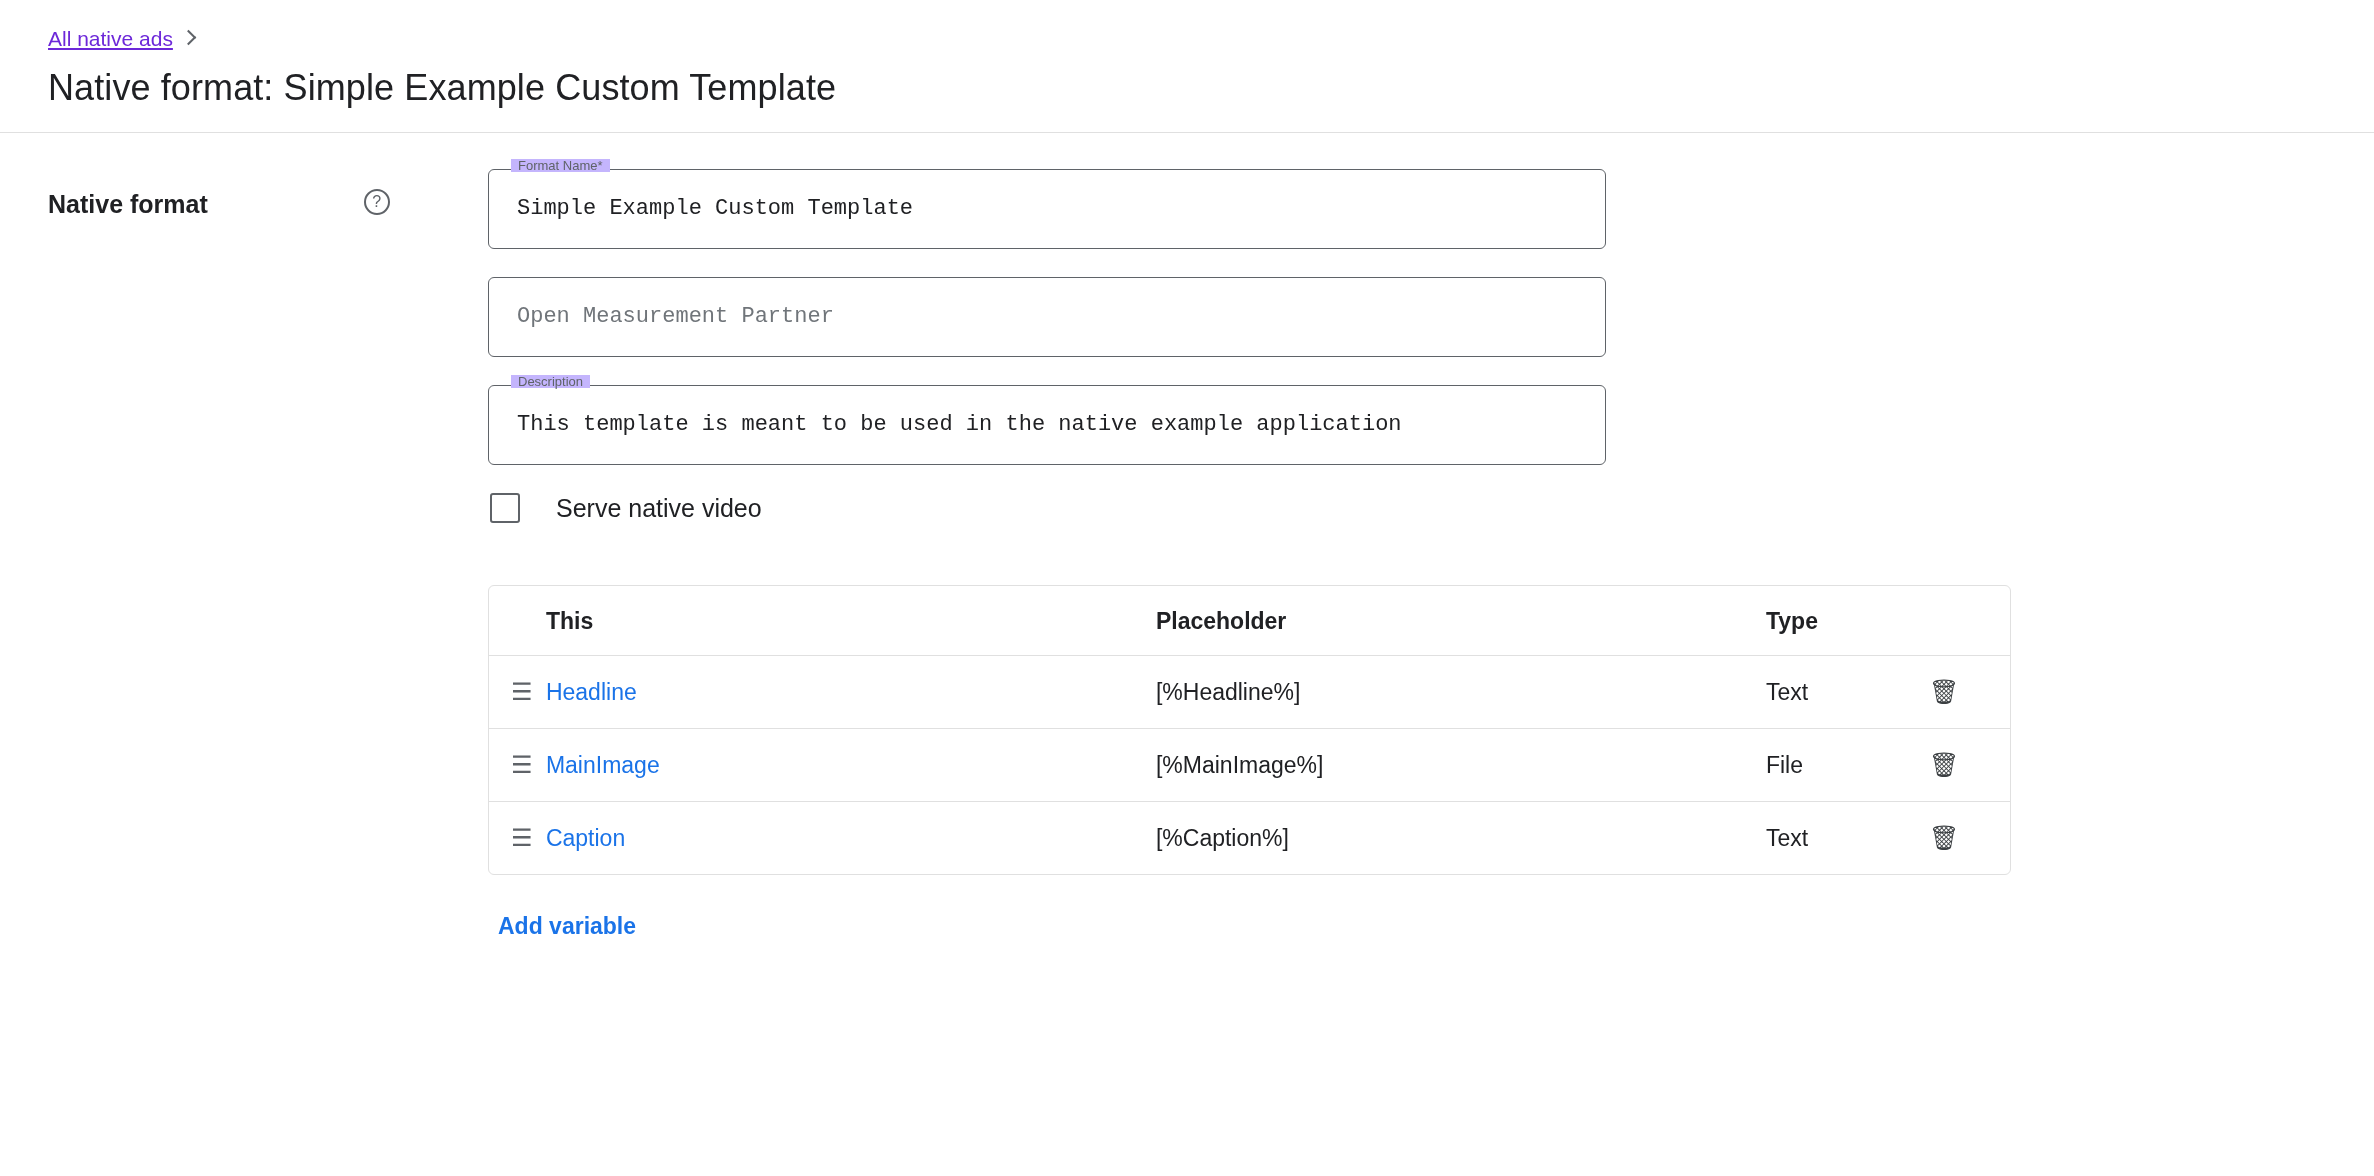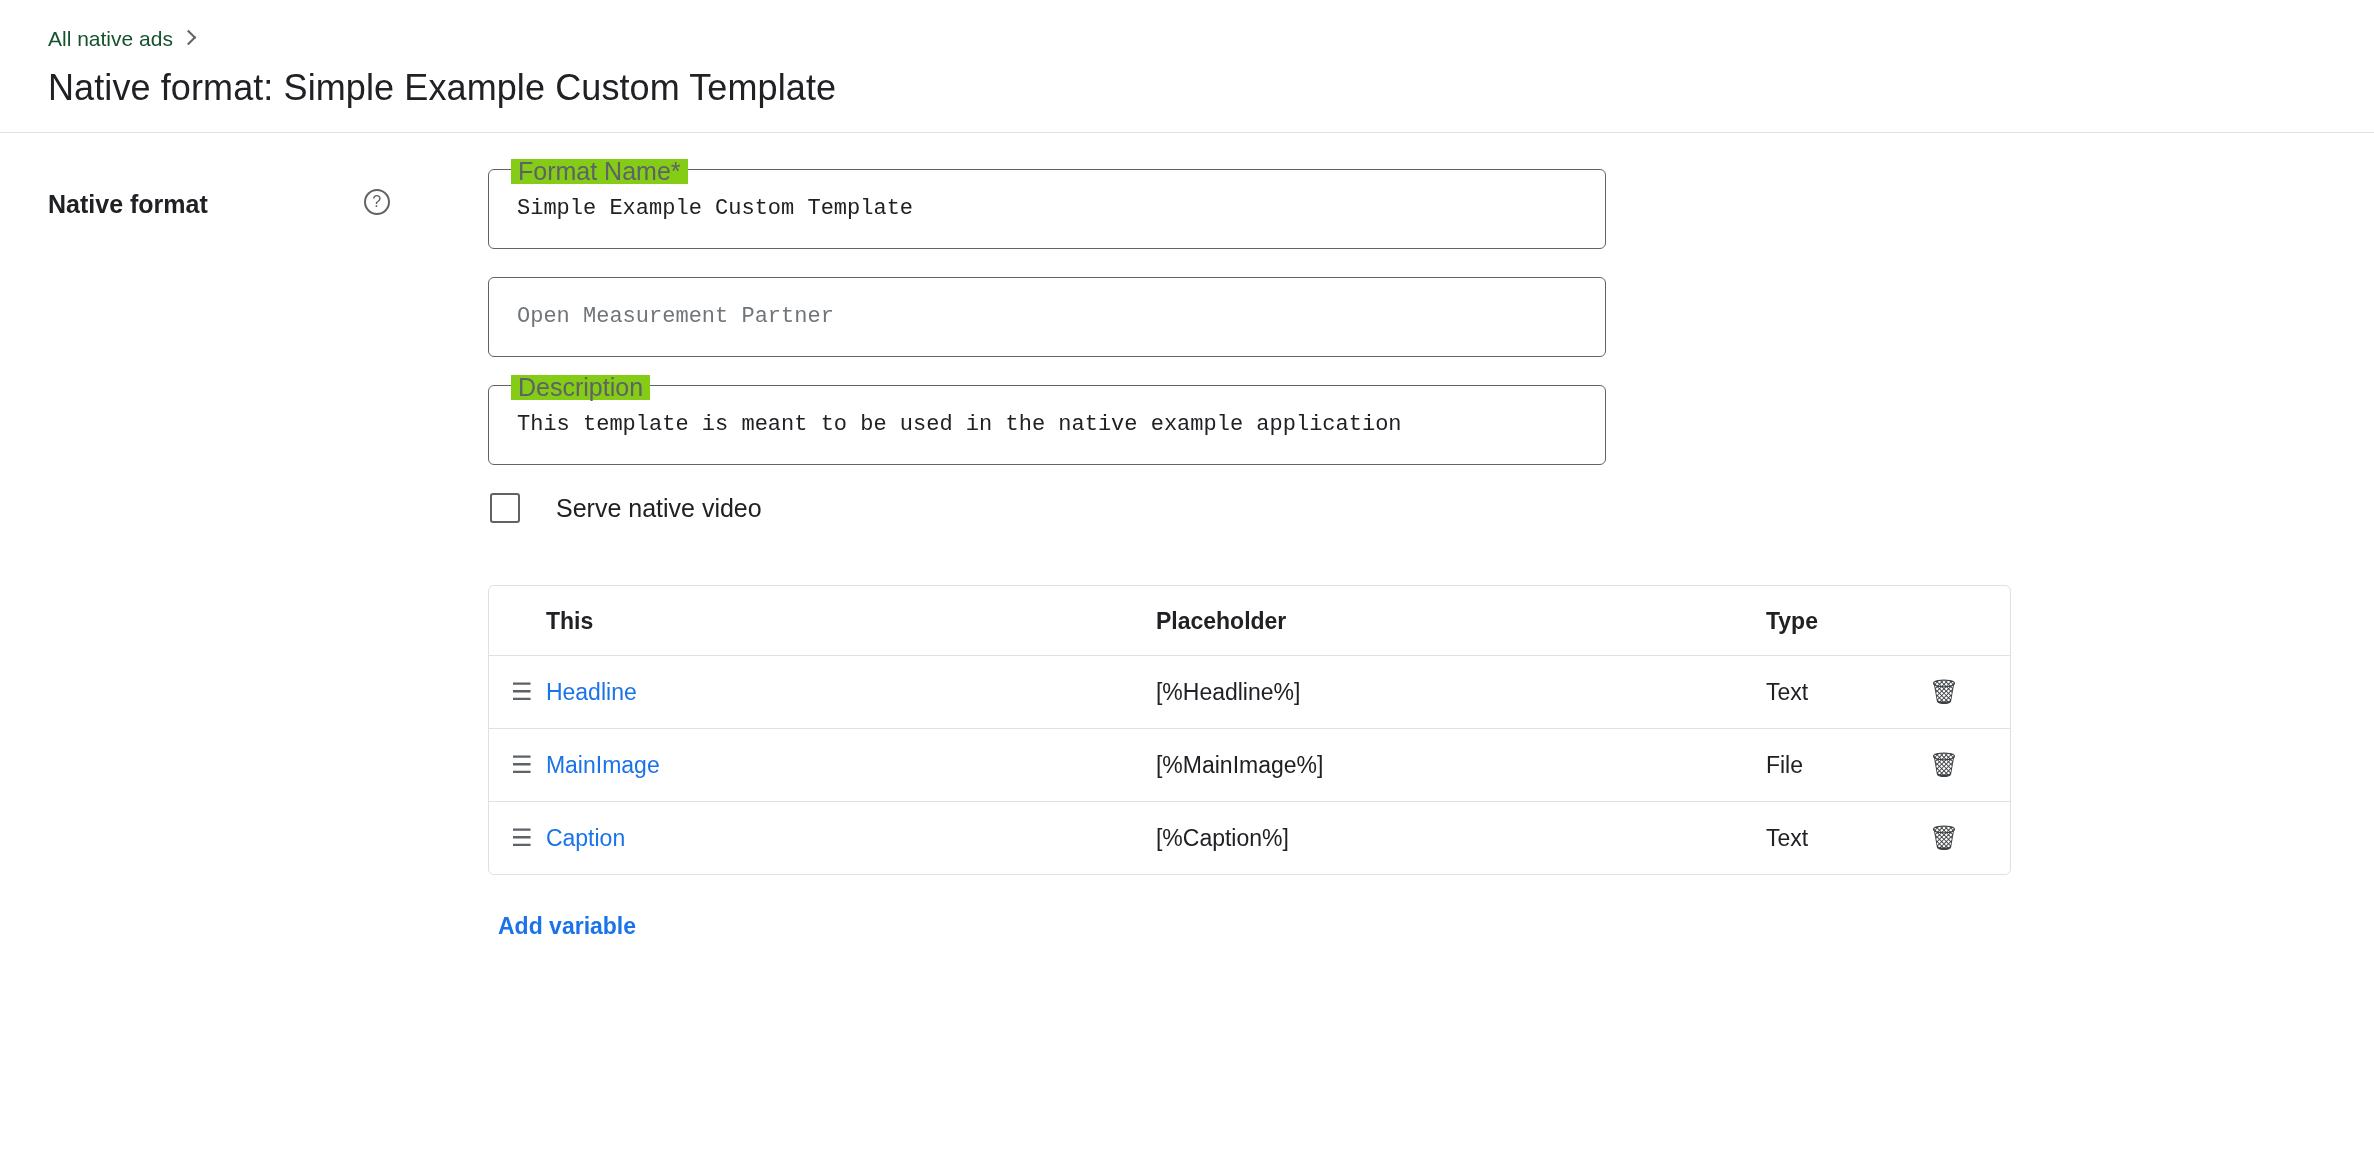--- a/index.html
+++ b/index.html
@@ -22,21 +22,22 @@
     border-bottom: 1px solid #e0e0e0;
   }
   .breadcrumb {
     display: flex;
     align-items: center;
     gap: 10px;
     margin-bottom: 14px;
   }
   .breadcrumb-link {
     font-size: 21px;
-    color: #14532d;
+    color: #6d28d9;
+    text-decoration: underline;
     cursor: pointer;
     line-height: 1.2;
   }
   .breadcrumb-chevron {
     display: inline-block;
     width: 11px;
     height: 11px;
     border-right: 2px solid #5f6368;
     border-bottom: 2px solid #5f6368;
     transform: rotate(-45deg);
@@ -98,23 +99,23 @@
     margin-bottom: 28px;
     display: flex;
     align-items: center;
     padding: 0 28px;
     background: #fff;
   }
   .field .legend {
     position: absolute;
     top: -11px;
     left: 22px;
-    background: #84cc16;
+    background: #c4b5fd;
     padding: 0 7px;
-    font-size: 25px;
+    font-size: 13px;
     color: #5f6368;
     line-height: 1;
   }
   .field .value {
     font-size: 22px;
     color: #202124;
     line-height: 1.2;
     font-family: Liberation Mono, monospace;
   }
   .field .value.placeholder {

